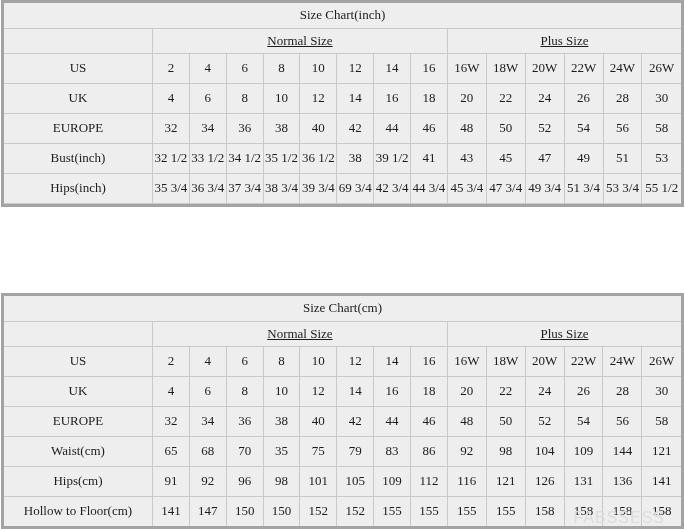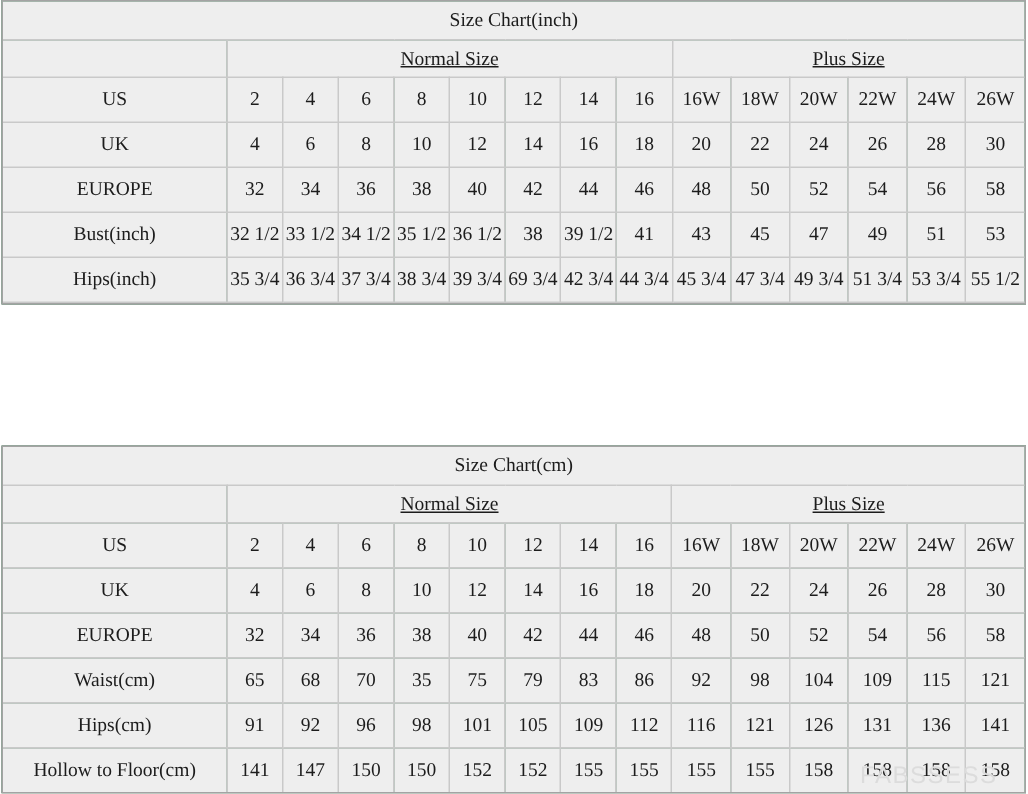--- a/index.html
+++ b/index.html
@@ -19,22 +19,22 @@
     height: 529px;
     position: relative;
     background: #ffffff;
     display: flex;
     flex-direction: column;
     justify-content: space-between;
   }
   .chart-block {
     width: 683px;
     margin: 0 auto;
-    background: #14532d;
-    border: 1px solid #a3a3a3;
+    background: #6d28d9;
+    border: 3px solid #a3a3a3;
     box-sizing: border-box;
   }
   table.size-chart {
     width: 100%;
     border-collapse: collapse;
     table-layout: fixed;
   }
   table.size-chart td {
     border: 1px solid #c9c9c9;
     text-align: center;
@@ -316,21 +316,21 @@
           <td class="datacell">70</td>
           <td class="datacell">35</td>
           <td class="datacell">75</td>
           <td class="datacell">79</td>
           <td class="datacell">83</td>
           <td class="datacell">86</td>
           <td class="datacell">92</td>
           <td class="datacell">98</td>
           <td class="datacell">104</td>
           <td class="datacell">109</td>
-          <td class="datacell">115</td>
+          <td class="datacell">144</td>
           <td class="datacell last-col">121</td>
         </tr>
 
         <tr>
           <td class="rowhead">Hips(cm)</td>
           <td class="datacell">91</td>
           <td class="datacell">92</td>
           <td class="datacell">96</td>
           <td class="datacell">98</td>
           <td class="datacell">101</td>

